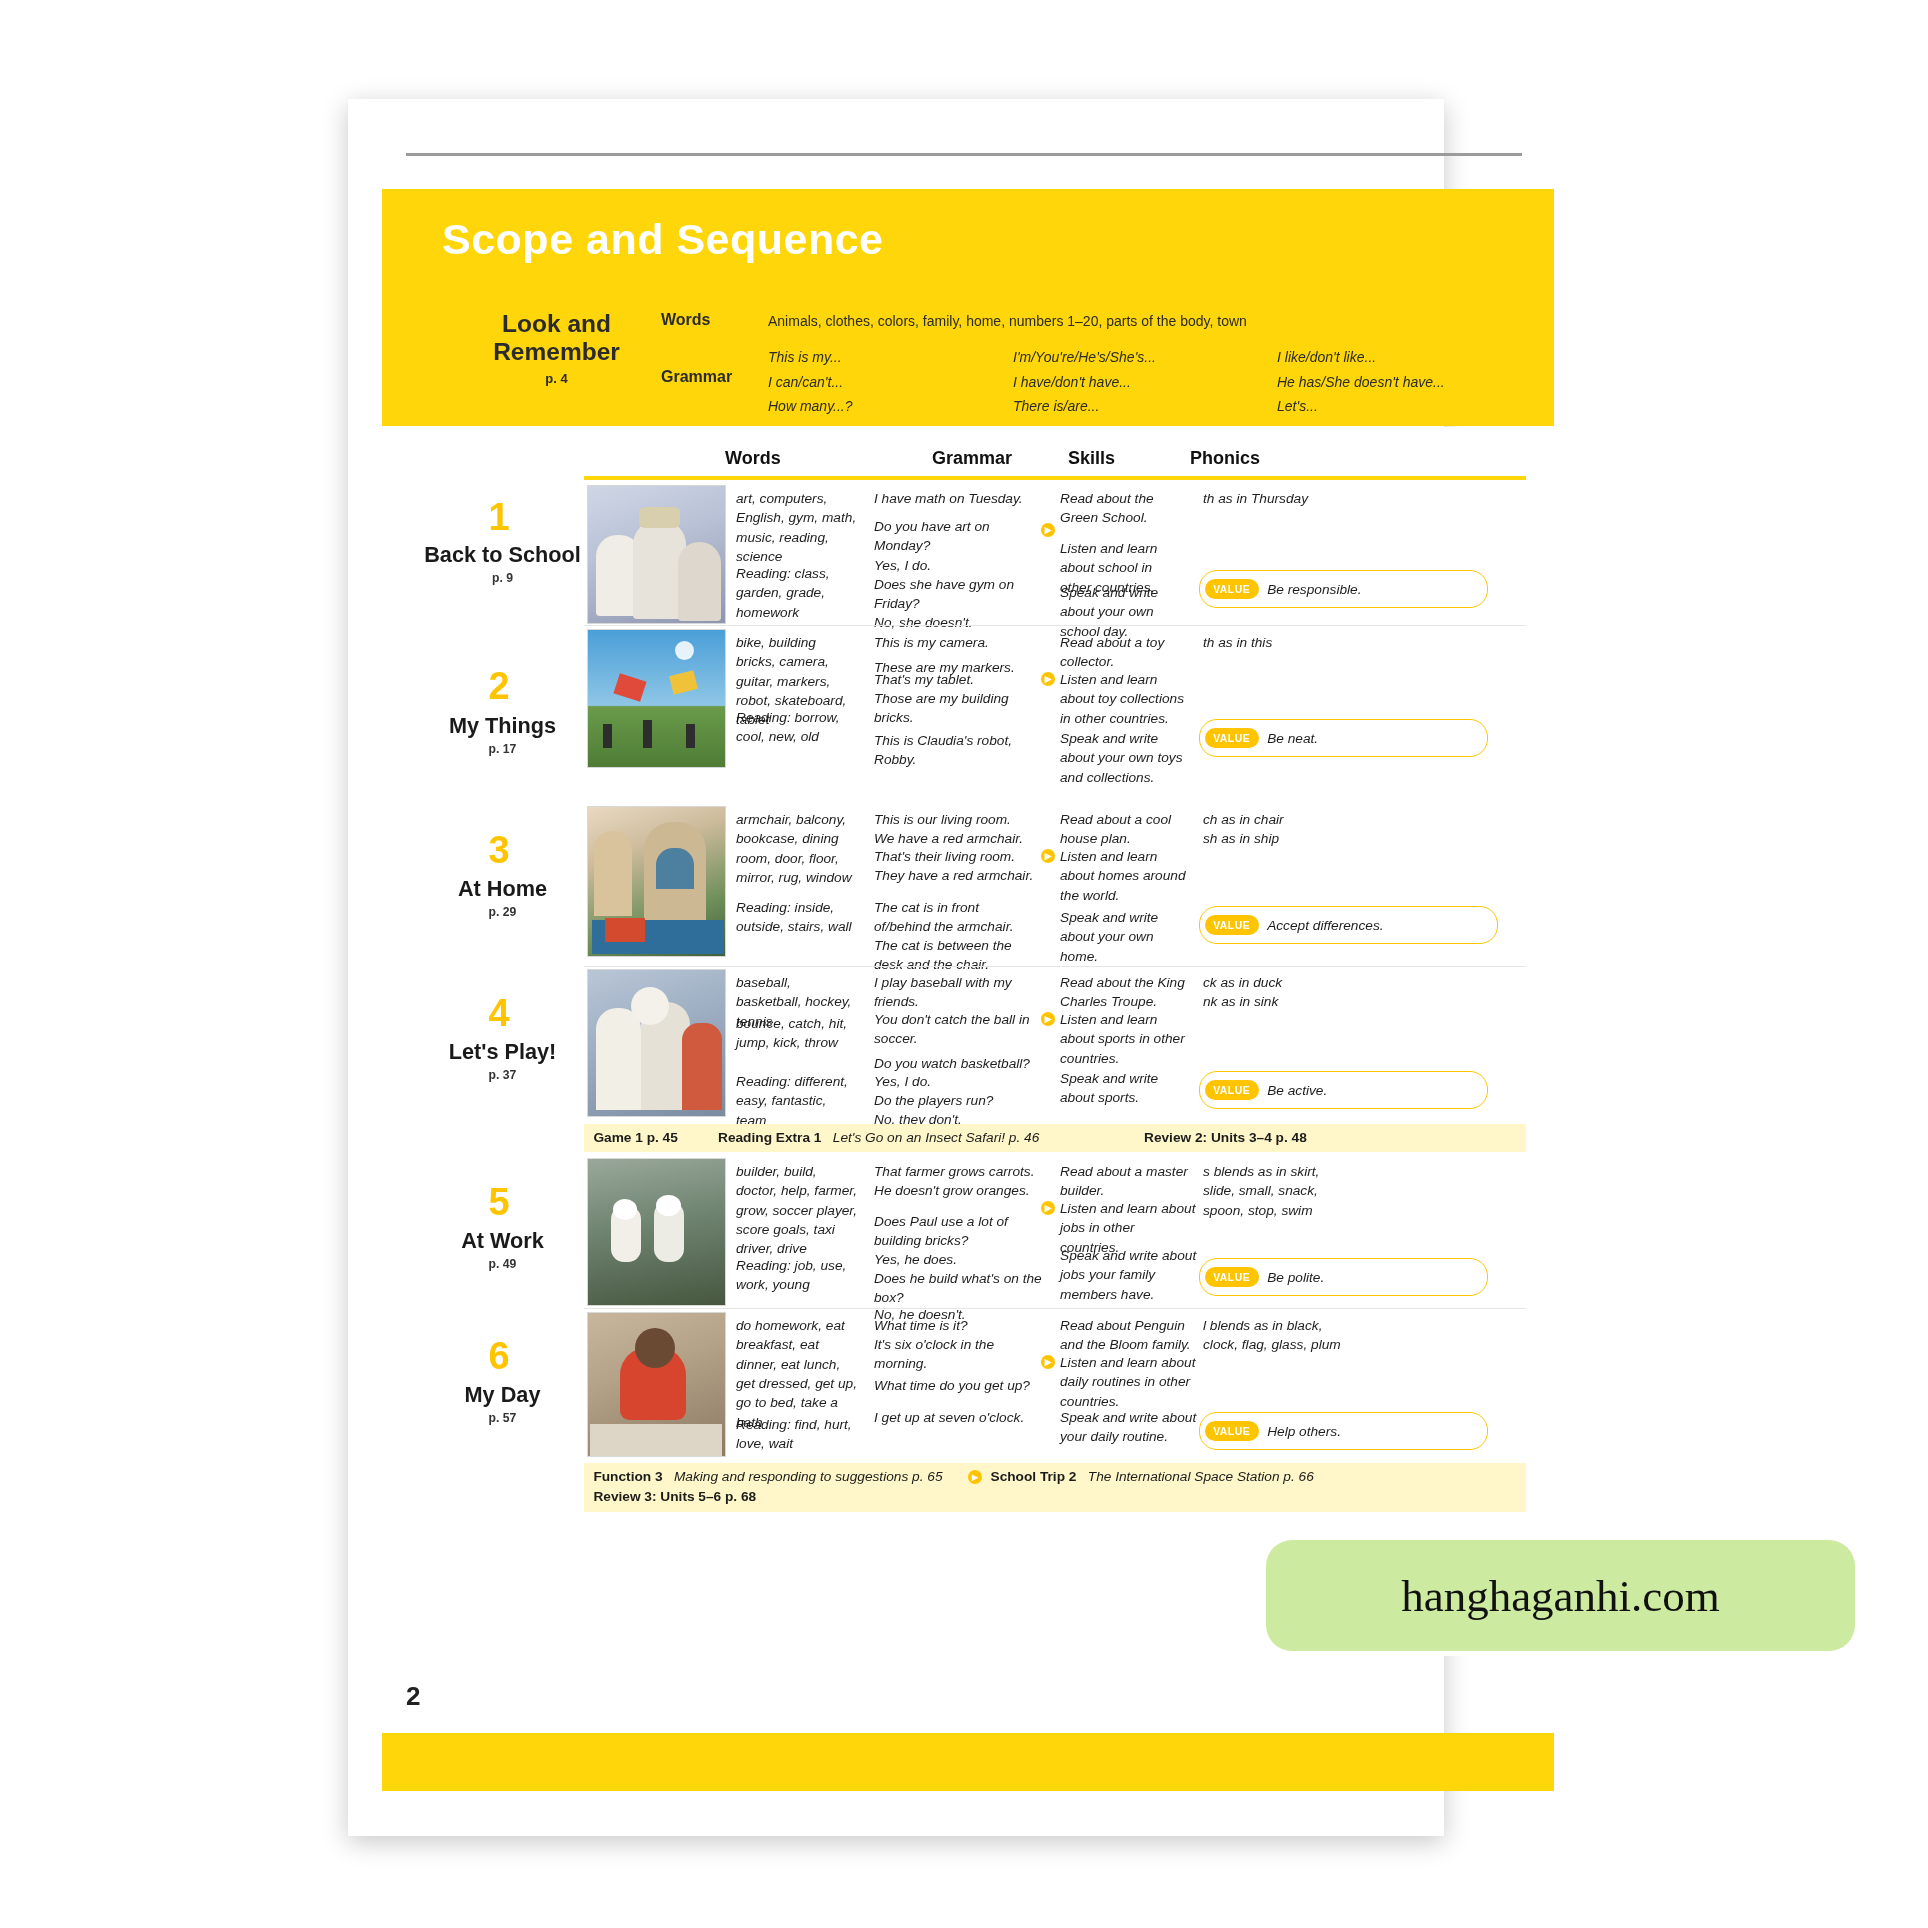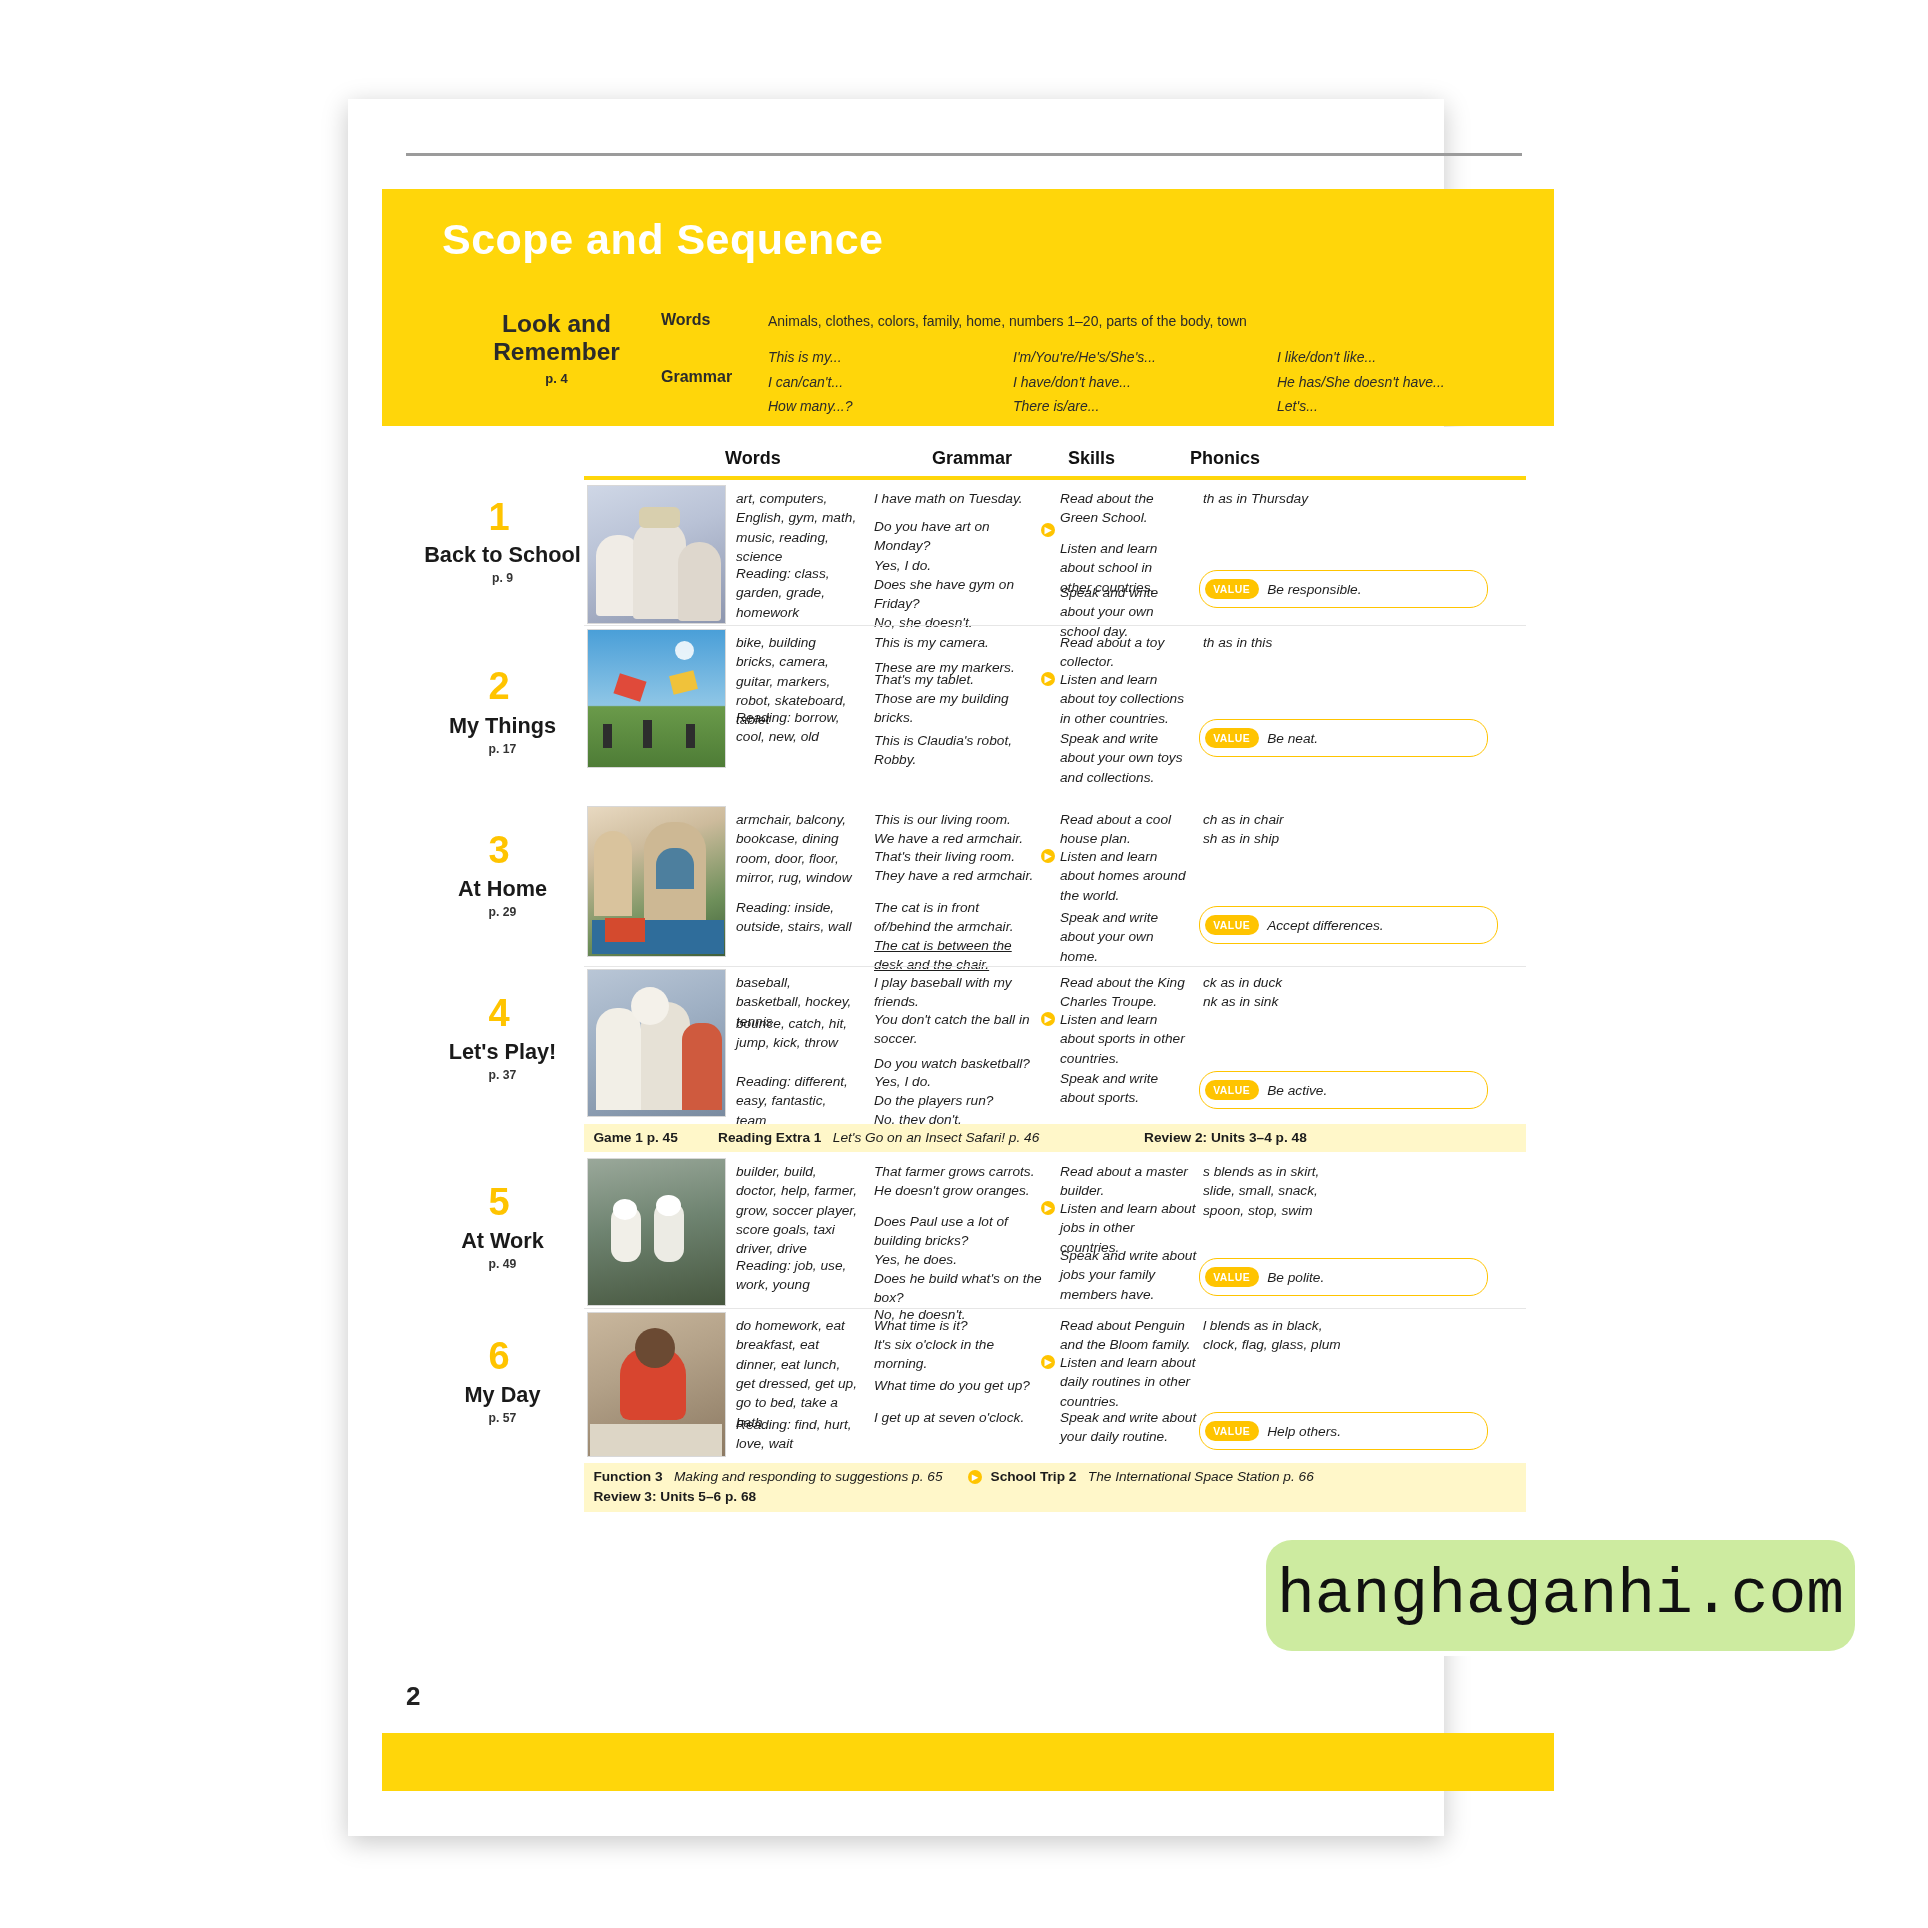--- a/index.html
+++ b/index.html
@@ -112,21 +112,21 @@
   .bottom-band{
     position:absolute;left:34px;top:1634px;width:1172px;height:58px;background:#FFD60A;
   }
   
   .watermark{
     position:absolute;left:918px;top:1441px;width:589px;height:111px;
     background:#CDEBA0;border-radius:26px;
     display:flex;align-items:center;justify-content:center;
   }
   .watermark span{
-    font-size:63px;color:#111;font-family:Liberation Mono, monospace;
+    font-size:45px;color:#111;font-family:Liberation Serif, serif;
   }
   
   .ph{position:absolute;inset:0;}
 </style>
 </head>
 <body>
 
 <div class="page-wrap">
 
   <div class="top-rule"></div>
@@ -245,21 +245,21 @@
         <div style="position:absolute;left:3.8px;top:113px;width:132px;height:34px;background:#2f6d9b;"></div>
         <div style="position:absolute;left:17px;top:111px;width:40px;height:24.5px;background:#d44a2e;"></div>
       </div>
       <div class="cell words" style="left:354px;top:5.6px;width:124px;">armchair, balcony, bookcase, dining room, door, floor, mirror, rug, window</div>
       <div class="cell words" style="left:354px;top:94px;width:124px;">Reading: inside, outside, stairs, wall</div>
       <div class="cell" style="left:492px;top:5.6px;width:165px;">This is our living room.</div>
       <div class="cell" style="left:492px;top:24.5px;width:165px;">We have a red armchair.</div>
       <div class="cell" style="left:492px;top:43px;width:165px;">That's their living room.</div>
       <div class="cell" style="left:492px;top:62px;width:165px;">They have a red armchair.</div>
       <div class="cell" style="left:492px;top:94px;width:165px;">The cat is in front of/behind the armchair.</div>
-      <div class="cell" style="left:492px;top:132px;width:165px;text-decoration:underline;">The cat is between the desk and the chair.</div>
+      <div class="cell" style="left:492px;top:132px;width:165px;">The cat is between the desk and the chair.</div>
       <div class="cell" style="left:678px;top:5.6px;width:127px;">Read about a cool house plan.</div>
       <div class="skill-dot" style="left:659px;top:45px;">▶</div>
       <div class="cell" style="left:678px;top:43px;width:127px;">Listen and learn about homes around the world.</div>
       <div class="cell" style="left:678px;top:104px;width:127px;">Speak and write about your own home.</div>
       <div class="cell" style="left:821px;top:5.6px;width:141px;white-space:pre-line;">ch as in chair
 sh as in ship</div>
       <div class="value-pill" style="left:817px;top:102px;width:292px;">
         <span class="value-badge">VALUE</span>
         <span class="value-text">Accept differences.</span>
       </div>

